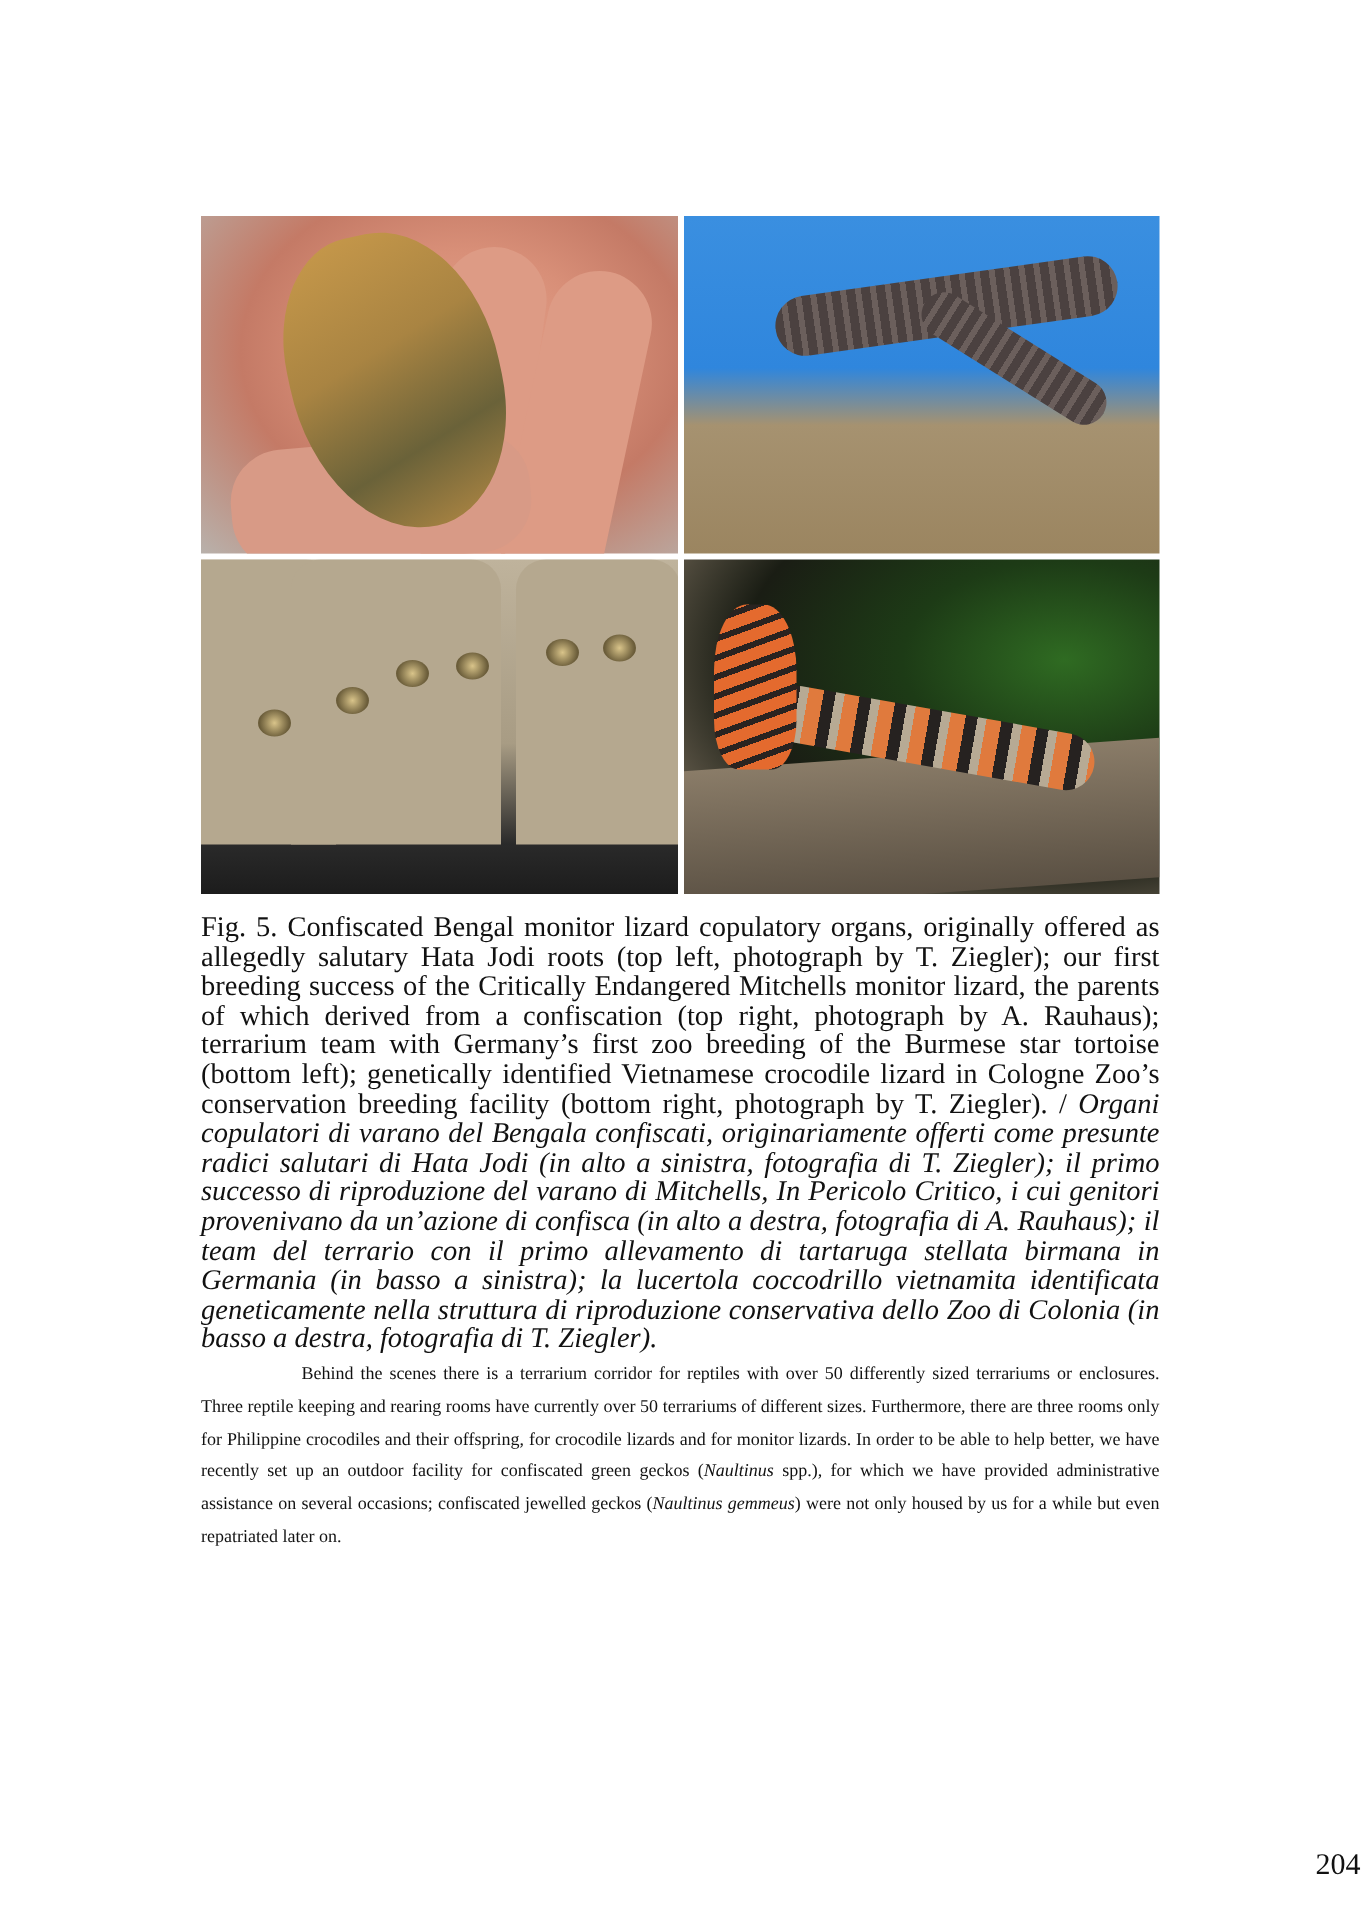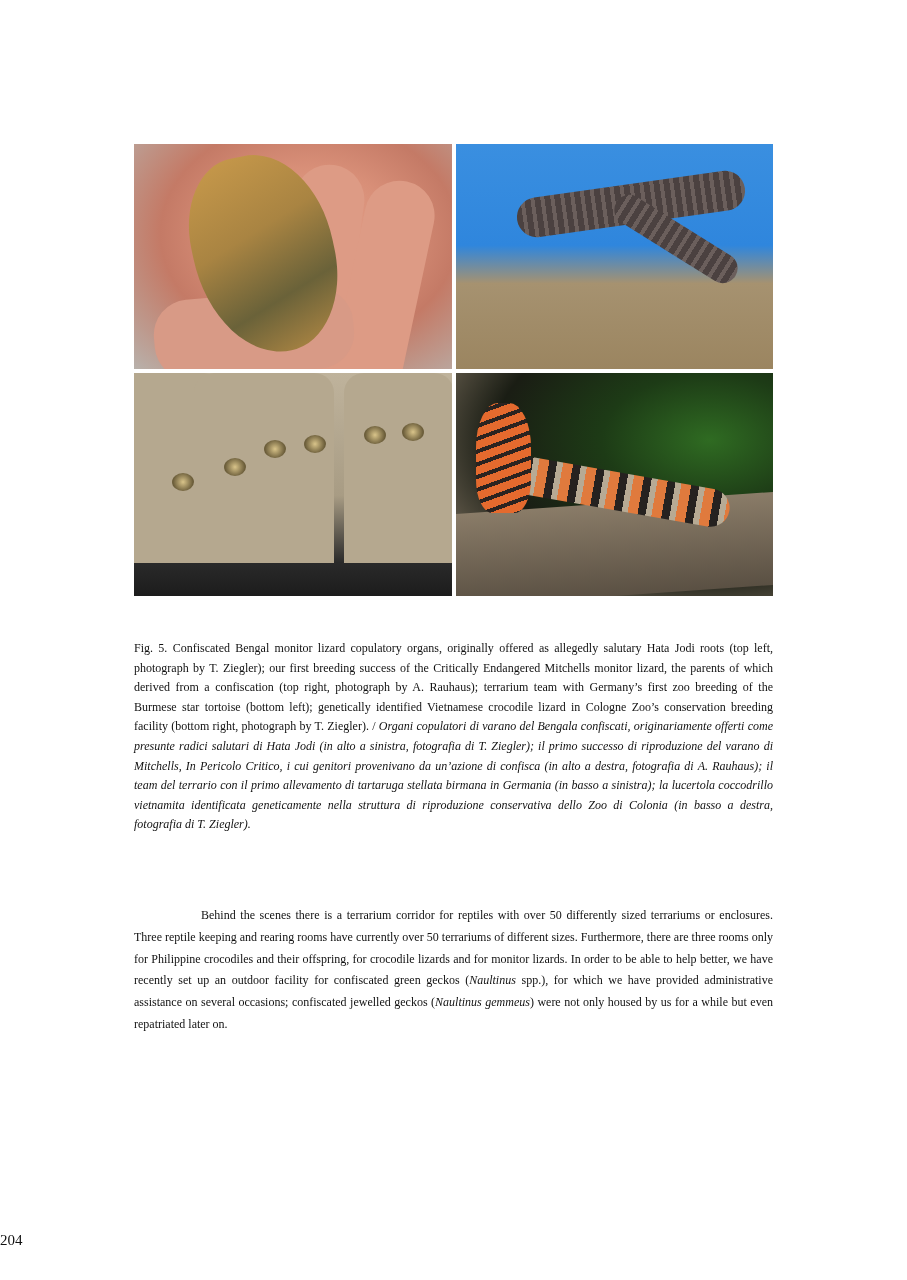--- a/index.html
+++ b/index.html
@@ -28,30 +28,30 @@
                 background: repeating-linear-gradient(90deg, #4b4140 0 6px, #6b5f5c 6px 10px); transform: rotate(32deg); }
   .bl-shirt { width: 110px; height: 190px; background: #b5a88f; border-radius: 20px 20px 0 0; }
   .bl-tortoise { width: 22px; height: 18px; border-radius: 50%;
                  background: radial-gradient(circle, #d9c48a 0%, #6b5d3a 70%); }
   .br-log { left: 0; top: 130px; width: 317px; height: 93px; background: linear-gradient(180deg, #8a7c68, #5a5043); transform: skewY(-4deg); }
   .br-lizard-head { left: 20px; top: 30px; width: 55px; height: 110px; border-radius: 40% 40% 30% 30%;
                     background: repeating-linear-gradient(160deg, #e46a2e 0 8px, #2a2320 8px 12px); }
   .br-lizard-body { left: 55px; top: 100px; width: 220px; height: 38px; border-radius: 19px;
                     background: repeating-linear-gradient(90deg, #e07a3d 0 10px, #262220 10px 18px, #b7aa94 18px 24px); transform: rotate(10deg); }
 
-  .caption { position: absolute; left: 134px; top: 639px; width: 639px;
-             font-size: 12px; line-height: 19.6px; text-align: justify; }
+  .caption { position: absolute; left: 134px; top: 609px; width: 639px;
+             font-size: 19px; line-height: 19.6px; text-align: justify; }
   .caption .it { font-style: italic; }
 
   .body-text { position: absolute; left: 134px; top: 905px; width: 639px;
                font-size: 12px; line-height: 21.8px; text-align: justify; }
   .body-text .indent { display: inline-block; width: 67px; }
   .body-text .it { font-style: italic; }
 
-  .page-number { position: absolute; left: 0; width: 907px; top: 1232px; text-align: left; font-size: 15px; }
+  .page-number { position: absolute; left: 0; width: 907px; top: 1232px; text-align: right; font-size: 20px; }
 </style>
 </head>
 <body>
 
 <div class="figure-grid">
   <div class="photo p-tl">
     <div class="shape tl-finger" style="left:150px;top:20px;transform:rotate(8deg);"></div>
     <div class="shape tl-finger" style="left:215px;top:35px;transform:rotate(12deg);"></div>
     <div class="shape tl-finger" style="left:20px;top:150px;width:200px;height:80px;transform:rotate(-5deg);background:#d89a86;"></div>
     <div class="shape tl-root"></div>

